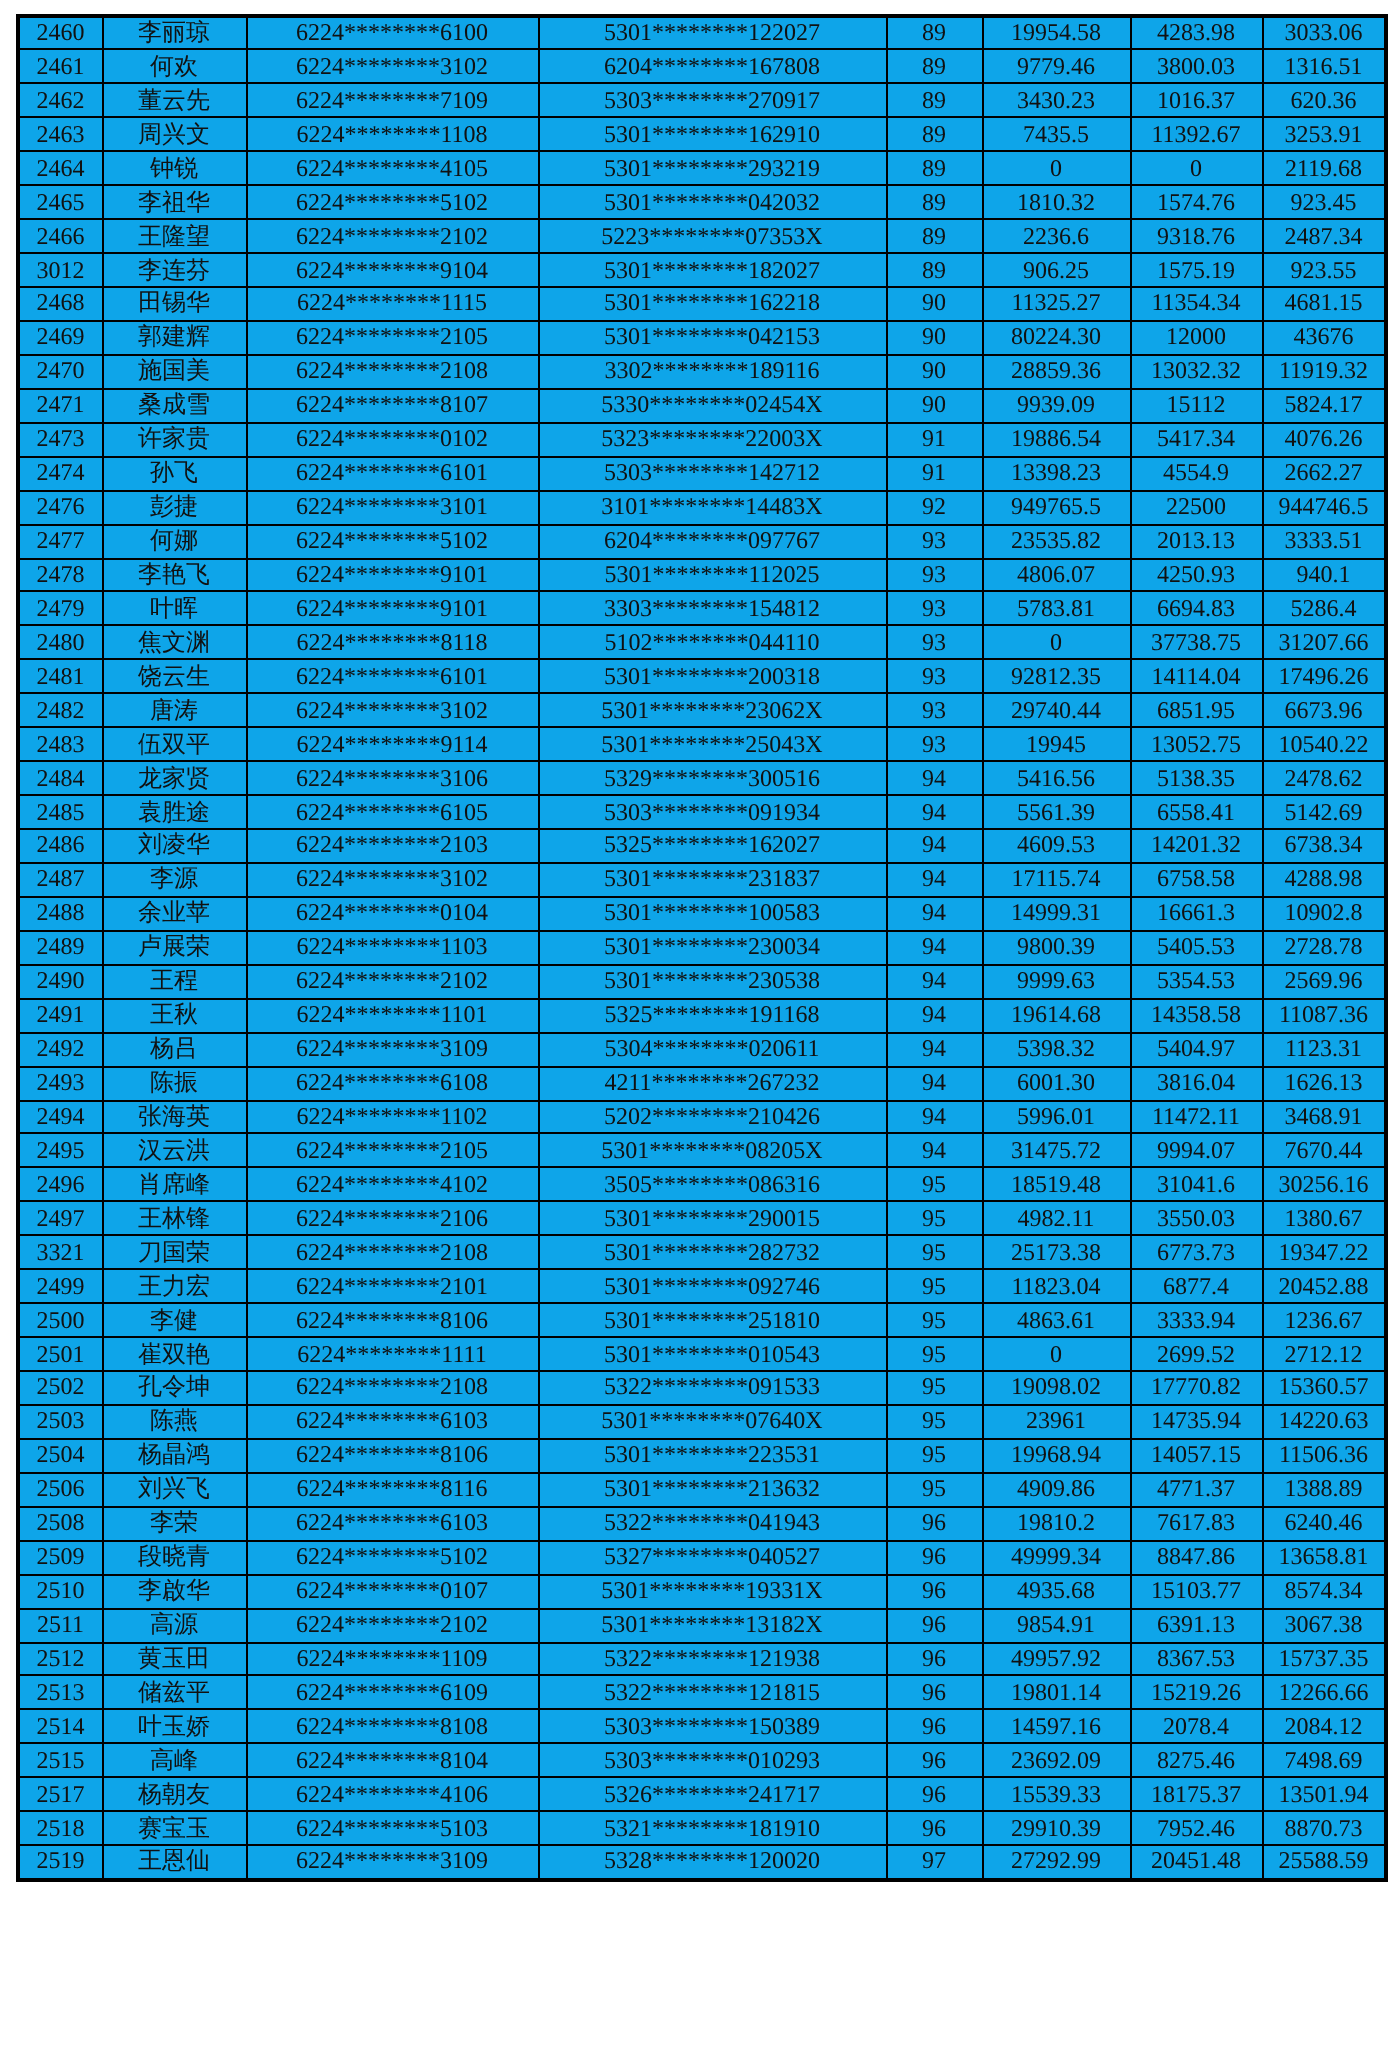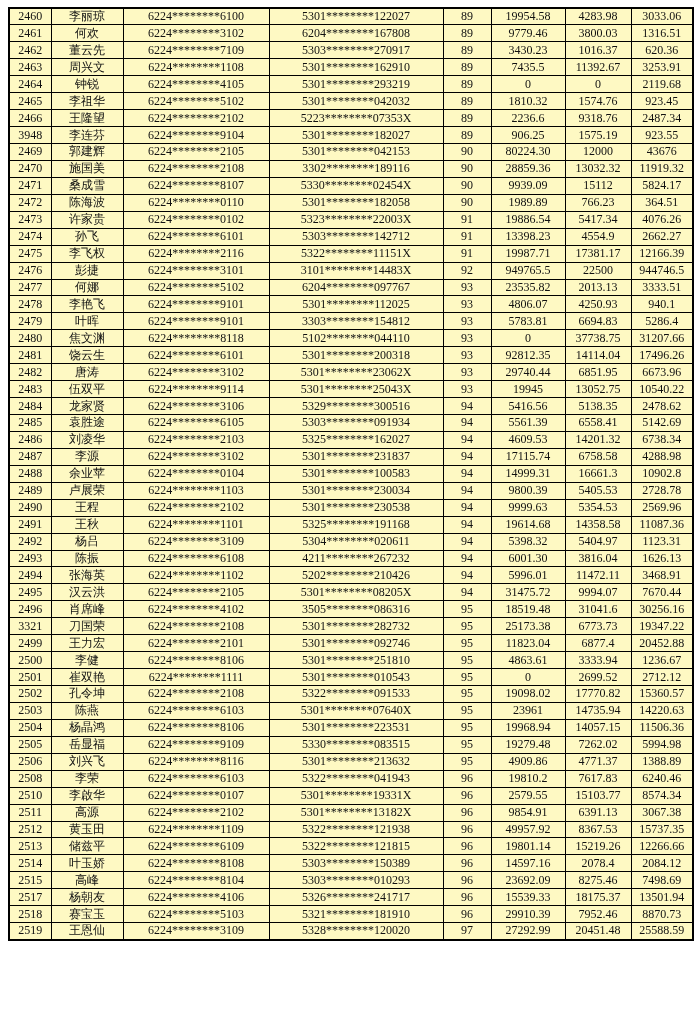--- a/index.html
+++ b/index.html
@@ -15,21 +15,21 @@
     color: #111111;
   }
   .page {
     padding: 7px 8px;
   }
   table.data-table {
     border-collapse: collapse;
     table-layout: fixed;
     width: 684px;
     border: 2px solid #000000;
-    background: #fef9c3;
+    background: #0ea5e9;
   }
   td {
     border: 1px solid #000000;
     text-align: center;
     vertical-align: middle;
     font-size: 12px;
     line-height: 15px;
     height: 16.95px;
     padding: 0 1px;
     white-space: nowrap;
@@ -124,28 +124,38 @@
           <td>2466</td>
           <td>王隆望</td>
           <td>6224********2102</td>
           <td>5223********07353X</td>
           <td>89</td>
           <td>2236.6</td>
           <td>9318.76</td>
           <td>2487.34</td>
         </tr>
         <tr>
-          <td>3948</td>
+          <td>3012</td>
           <td>李连芬</td>
           <td>6224********9104</td>
           <td>5301********182027</td>
           <td>89</td>
           <td>906.25</td>
           <td>1575.19</td>
           <td>923.55</td>
+        </tr>
+        <tr>
+          <td>2468</td>
+          <td>田锡华</td>
+          <td>6224********1115</td>
+          <td>5301********162218</td>
+          <td>90</td>
+          <td>11325.27</td>
+          <td>11354.34</td>
+          <td>4681.15</td>
         </tr>
         <tr>
           <td>2469</td>
           <td>郭建辉</td>
           <td>6224********2105</td>
           <td>5301********042153</td>
           <td>90</td>
           <td>80224.30</td>
           <td>12000</td>
           <td>43676</td>
@@ -164,60 +174,40 @@
           <td>2471</td>
           <td>桑成雪</td>
           <td>6224********8107</td>
           <td>5330********02454X</td>
           <td>90</td>
           <td>9939.09</td>
           <td>15112</td>
           <td>5824.17</td>
         </tr>
         <tr>
-          <td>2472</td>
-          <td>陈海波</td>
-          <td>6224********0110</td>
-          <td>5301********182058</td>
-          <td>90</td>
-          <td>1989.89</td>
-          <td>766.23</td>
-          <td>364.51</td>
-        </tr>
-        <tr>
           <td>2473</td>
           <td>许家贵</td>
           <td>6224********0102</td>
           <td>5323********22003X</td>
           <td>91</td>
           <td>19886.54</td>
           <td>5417.34</td>
           <td>4076.26</td>
         </tr>
         <tr>
           <td>2474</td>
           <td>孙飞</td>
           <td>6224********6101</td>
           <td>5303********142712</td>
           <td>91</td>
           <td>13398.23</td>
           <td>4554.9</td>
           <td>2662.27</td>
         </tr>
         <tr>
-          <td>2475</td>
-          <td>李飞权</td>
-          <td>6224********2116</td>
-          <td>5322********11151X</td>
-          <td>91</td>
-          <td>19987.71</td>
-          <td>17381.17</td>
-          <td>12166.39</td>
-        </tr>
-        <tr>
           <td>2476</td>
           <td>彭捷</td>
           <td>6224********3101</td>
           <td>3101********14483X</td>
           <td>92</td>
           <td>949765.5</td>
           <td>22500</td>
           <td>944746.5</td>
         </tr>
         <tr>
@@ -414,20 +404,30 @@
           <td>2496</td>
           <td>肖席峰</td>
           <td>6224********4102</td>
           <td>3505********086316</td>
           <td>95</td>
           <td>18519.48</td>
           <td>31041.6</td>
           <td>30256.16</td>
         </tr>
         <tr>
+          <td>2497</td>
+          <td>王林锋</td>
+          <td>6224********2106</td>
+          <td>5301********290015</td>
+          <td>95</td>
+          <td>4982.11</td>
+          <td>3550.03</td>
+          <td>1380.67</td>
+        </tr>
+        <tr>
           <td>3321</td>
           <td>刀国荣</td>
           <td>6224********2108</td>
           <td>5301********282732</td>
           <td>95</td>
           <td>25173.38</td>
           <td>6773.73</td>
           <td>19347.22</td>
         </tr>
         <tr>
@@ -484,56 +484,56 @@
           <td>2504</td>
           <td>杨晶鸿</td>
           <td>6224********8106</td>
           <td>5301********223531</td>
           <td>95</td>
           <td>19968.94</td>
           <td>14057.15</td>
           <td>11506.36</td>
         </tr>
         <tr>
-          <td>2505</td>
-          <td>岳显福</td>
-          <td>6224********9109</td>
-          <td>5330********083515</td>
-          <td>95</td>
-          <td>19279.48</td>
-          <td>7262.02</td>
-          <td>5994.98</td>
-        </tr>
-        <tr>
           <td>2506</td>
           <td>刘兴飞</td>
           <td>6224********8116</td>
           <td>5301********213632</td>
           <td>95</td>
           <td>4909.86</td>
           <td>4771.37</td>
           <td>1388.89</td>
         </tr>
         <tr>
           <td>2508</td>
           <td>李荣</td>
           <td>6224********6103</td>
           <td>5322********041943</td>
           <td>96</td>
           <td>19810.2</td>
           <td>7617.83</td>
           <td>6240.46</td>
         </tr>
         <tr>
+          <td>2509</td>
+          <td>段晓青</td>
+          <td>6224********5102</td>
+          <td>5327********040527</td>
+          <td>96</td>
+          <td>49999.34</td>
+          <td>8847.86</td>
+          <td>13658.81</td>
+        </tr>
+        <tr>
           <td>2510</td>
           <td>李啟华</td>
           <td>6224********0107</td>
           <td>5301********19331X</td>
           <td>96</td>
-          <td>2579.55</td>
+          <td>4935.68</td>
           <td>15103.77</td>
           <td>8574.34</td>
         </tr>
         <tr>
           <td>2511</td>
           <td>高源</td>
           <td>6224********2102</td>
           <td>5301********13182X</td>
           <td>96</td>
           <td>9854.91</td>

